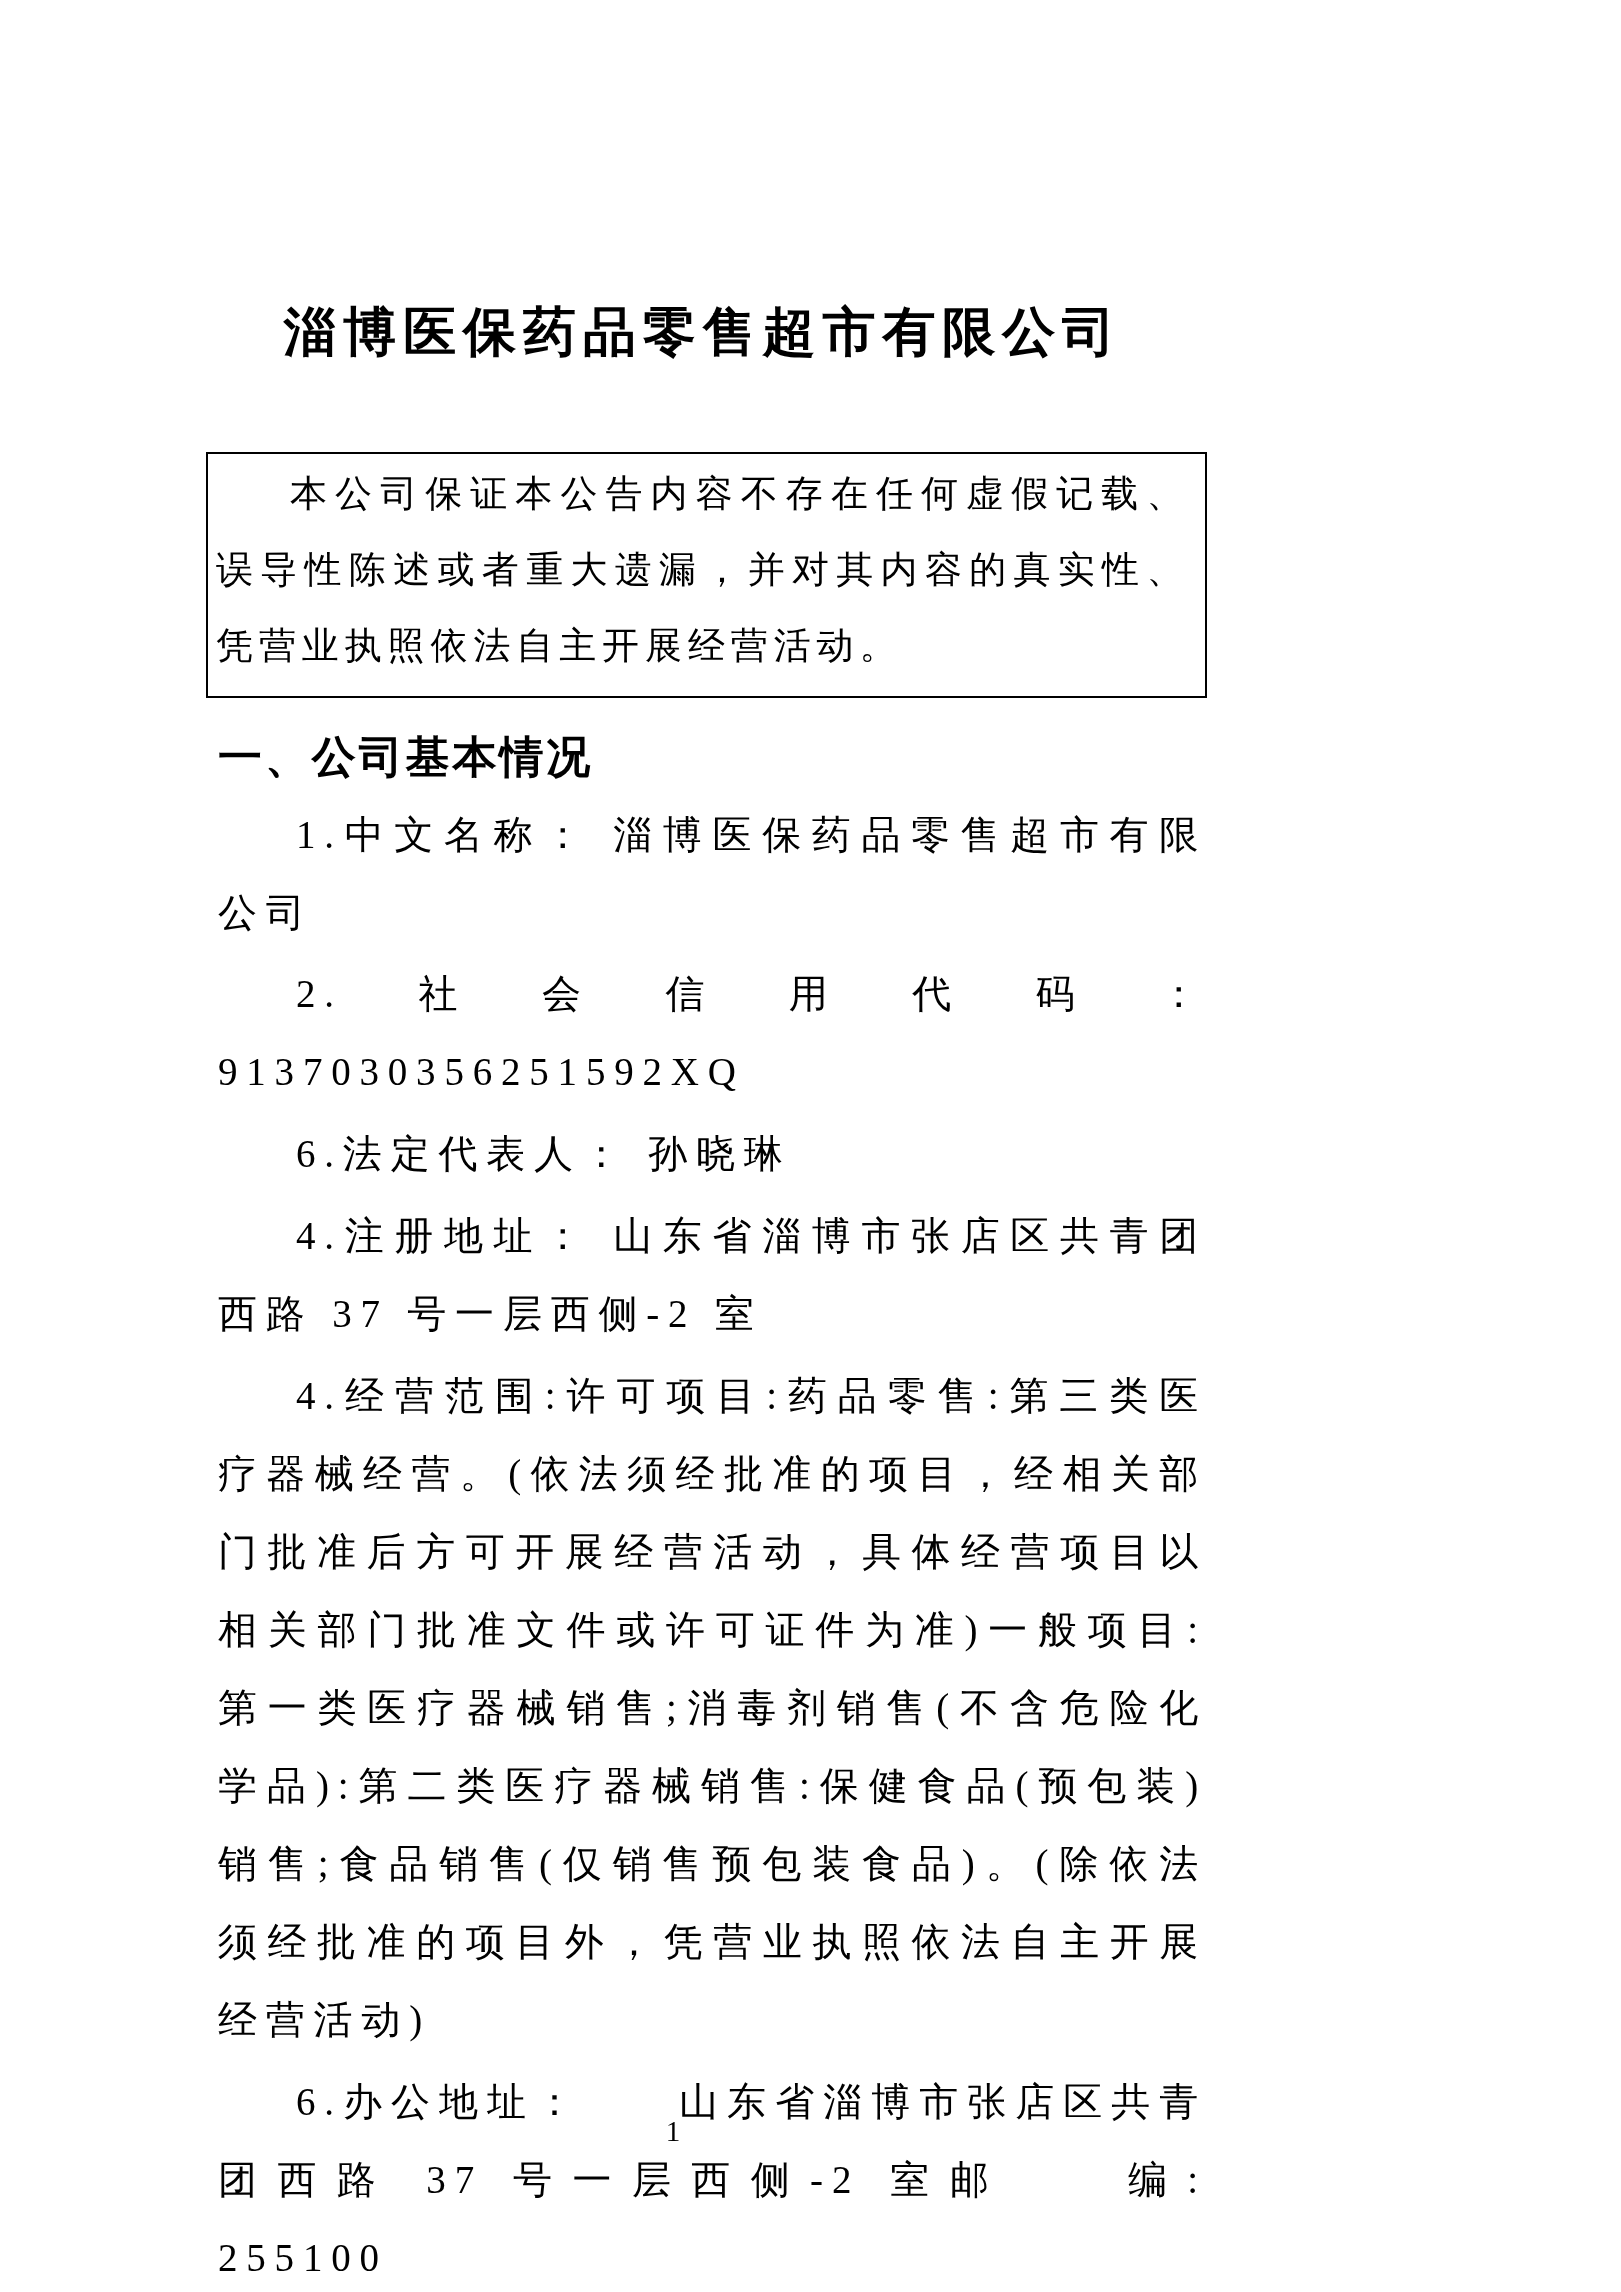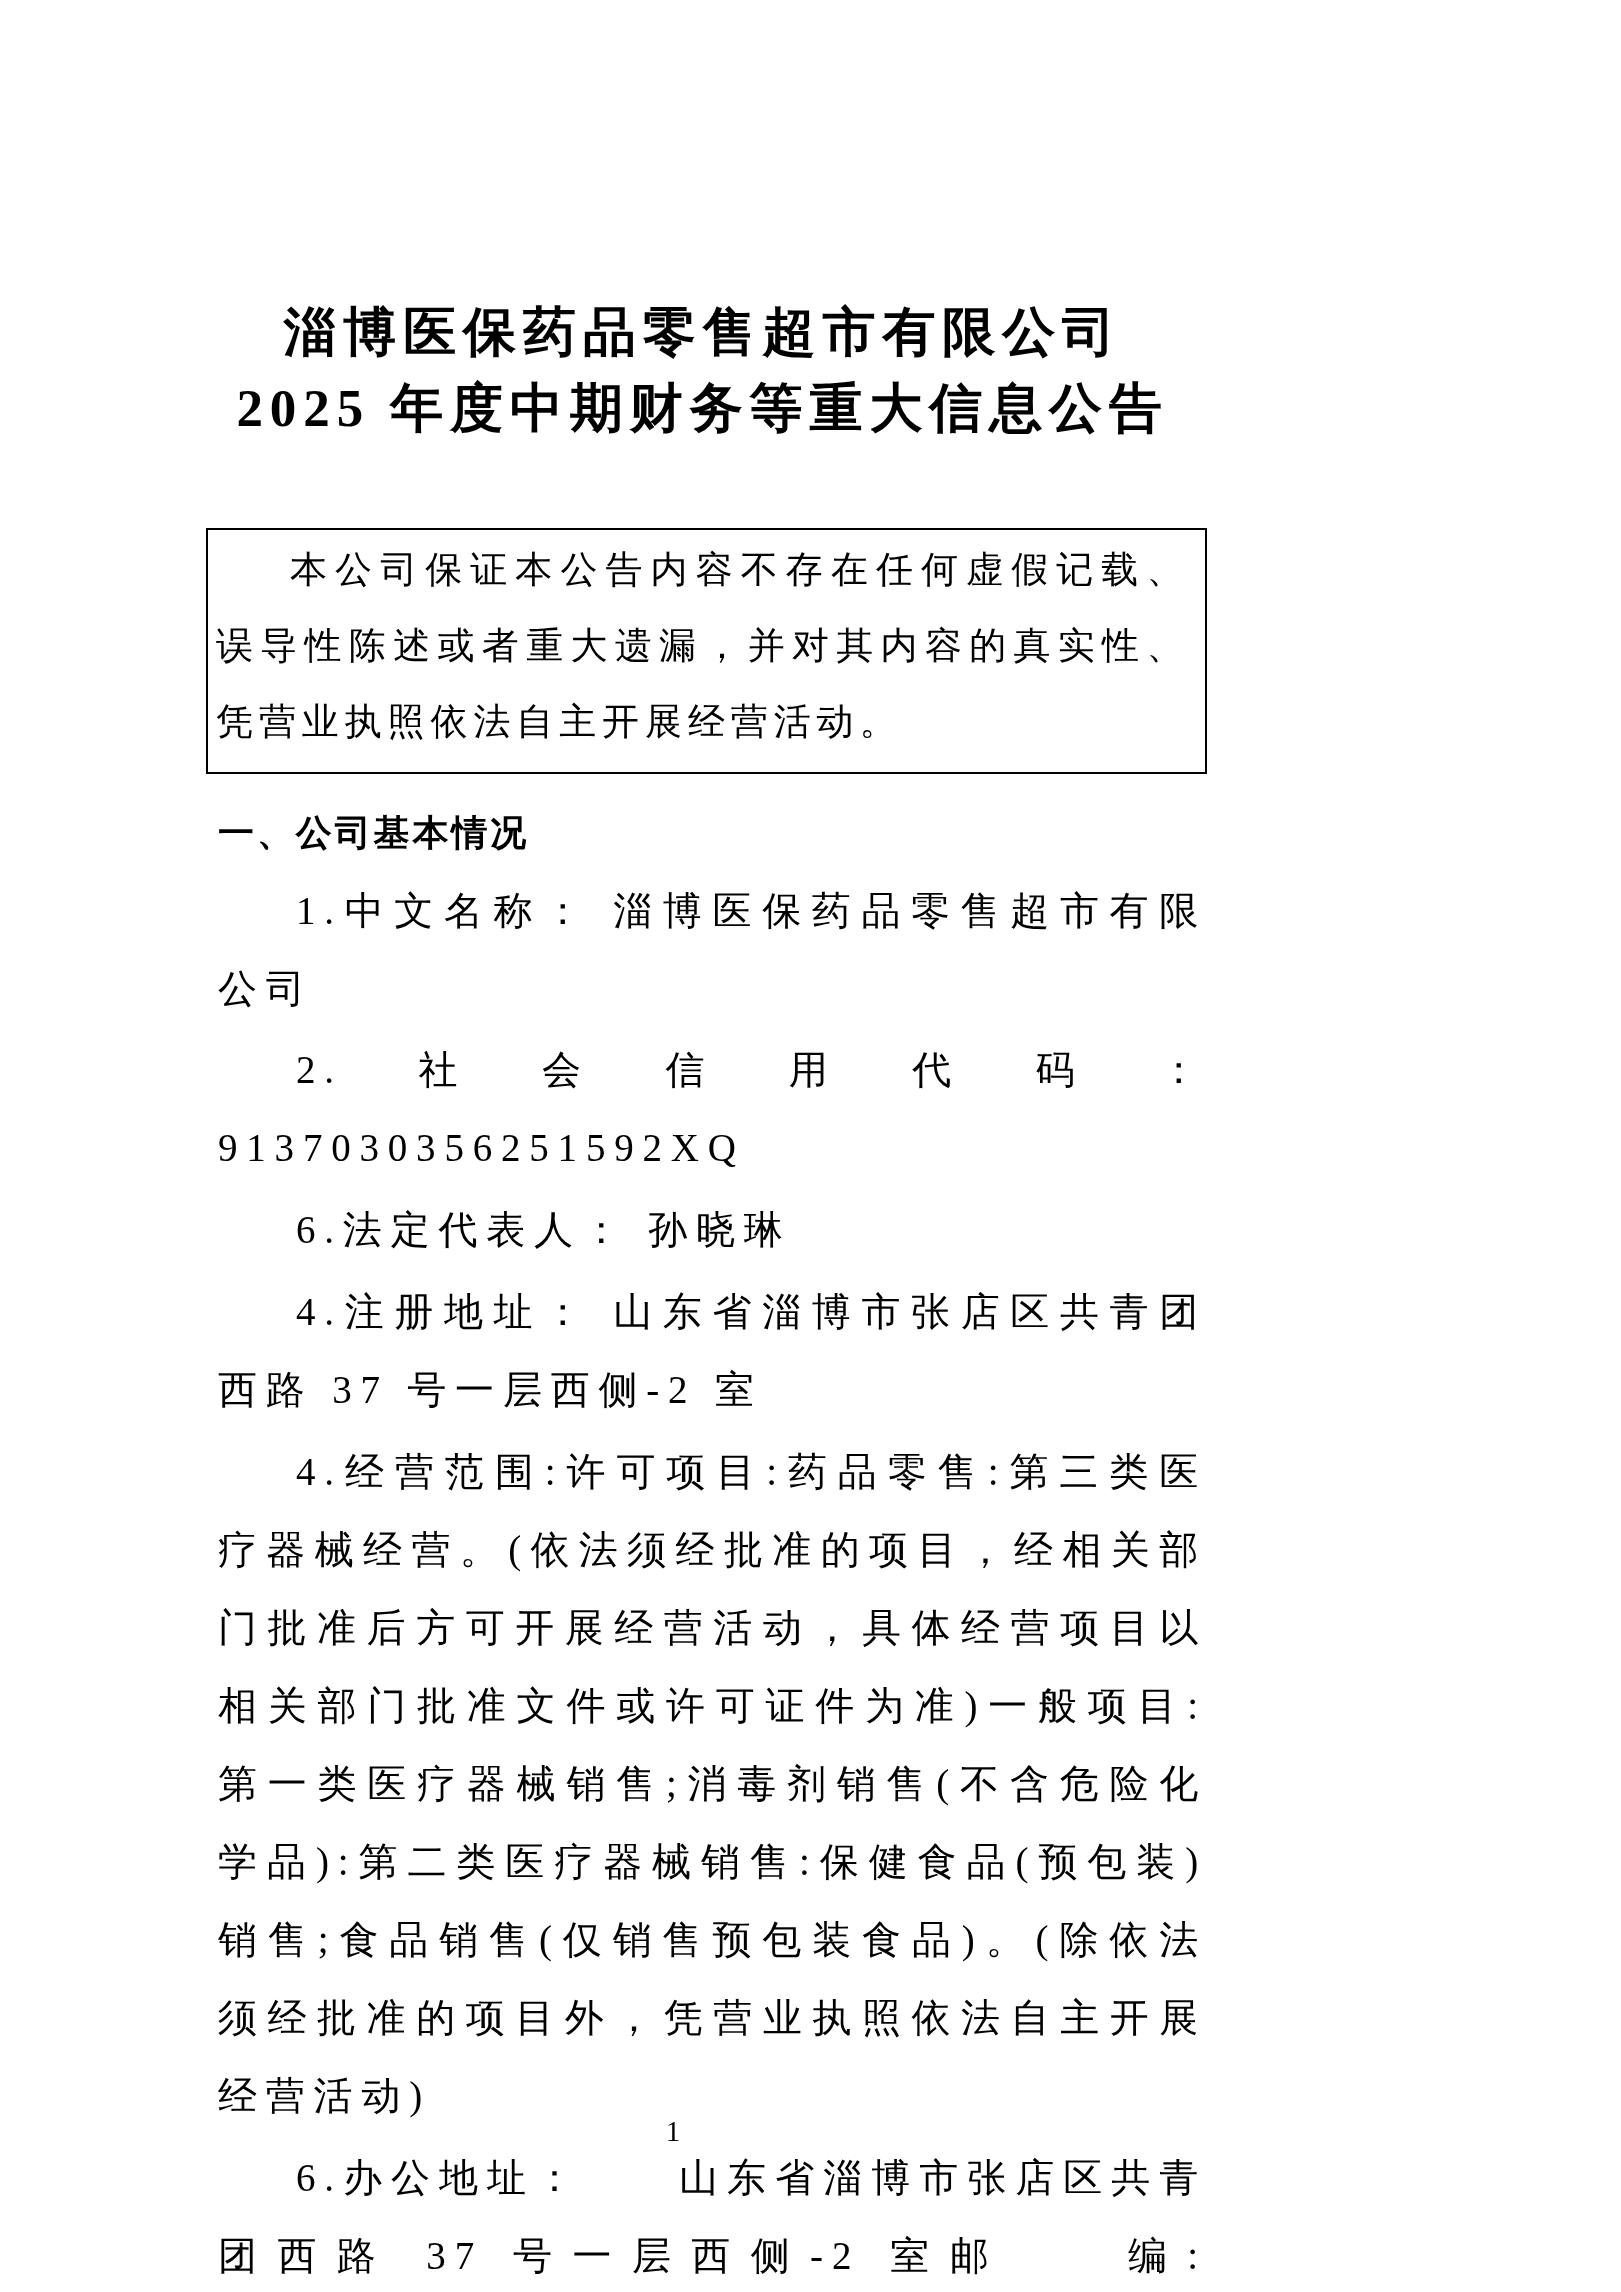--- a/index.html
+++ b/index.html
@@ -37,21 +37,21 @@
   .disclaimer-box p {
     margin: 0;
     font-size: 37px;
     line-height: 76px;
     letter-spacing: 5.9px;
     text-indent: 2em;
     text-align: justify;
   }
   .section-heading {
     margin: 29px 0 9.8px 0;
-    font-size: 36px;
+    font-size: 44px;
     font-weight: bold;
     letter-spacing: 2.9px;
     line-height: 59px;
     font-family: "Liberation Sans", "DejaVu Sans", sans-serif;
   }
   .body-para {
     margin: 0 0 3.9px 0;
     font-size: 39px;
     line-height: 78px;
     letter-spacing: 8.8px;
@@ -68,21 +68,20 @@
     letter-spacing: 0;
   }
 </style>
 </head>
 <body>
 
 <div class="page">
 
   <h1 class="doc-title">
     <span class="title-line">淄博医保药品零售超市有限公司</span>
-    <span class="title-line">2025 年度中期财务等重大信息公告</span>
   </h1>
 
   <div class="disclaimer-box">
     <p>本公司保证本公告内容不存在任何虚假记载、误导性陈述或者重大遗漏，并对其内容的真实性、凭营业执照依法自主开展经营活动。</p>
   </div>
 
   <h2 class="section-heading">一、公司基本情况</h2>
 
   <p class="body-para">1.中文名称： 淄博医保药品零售超市有限公司</p>
   <p class="body-para">2.社会信用代码： 9137030356251592XQ</p>

